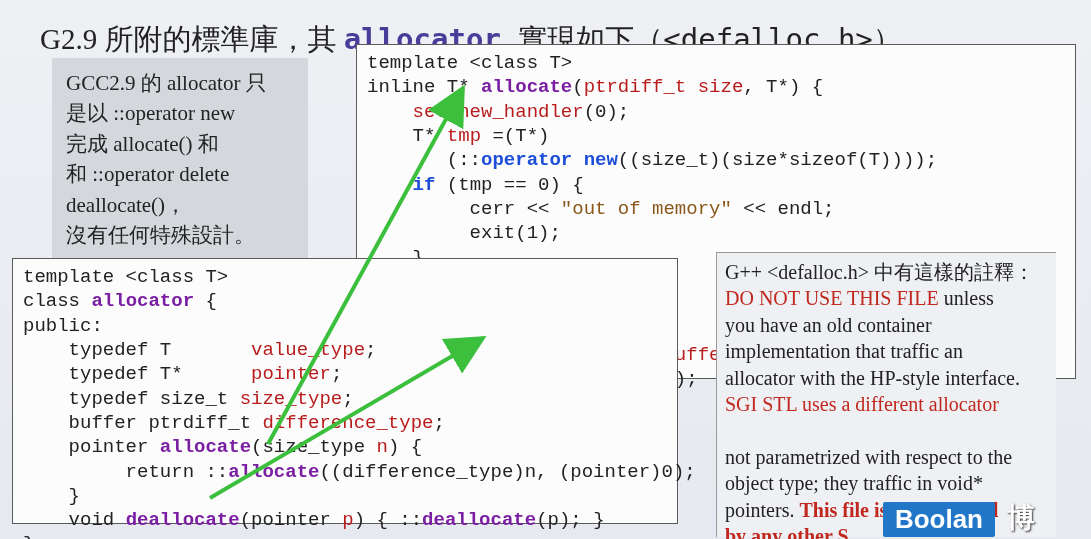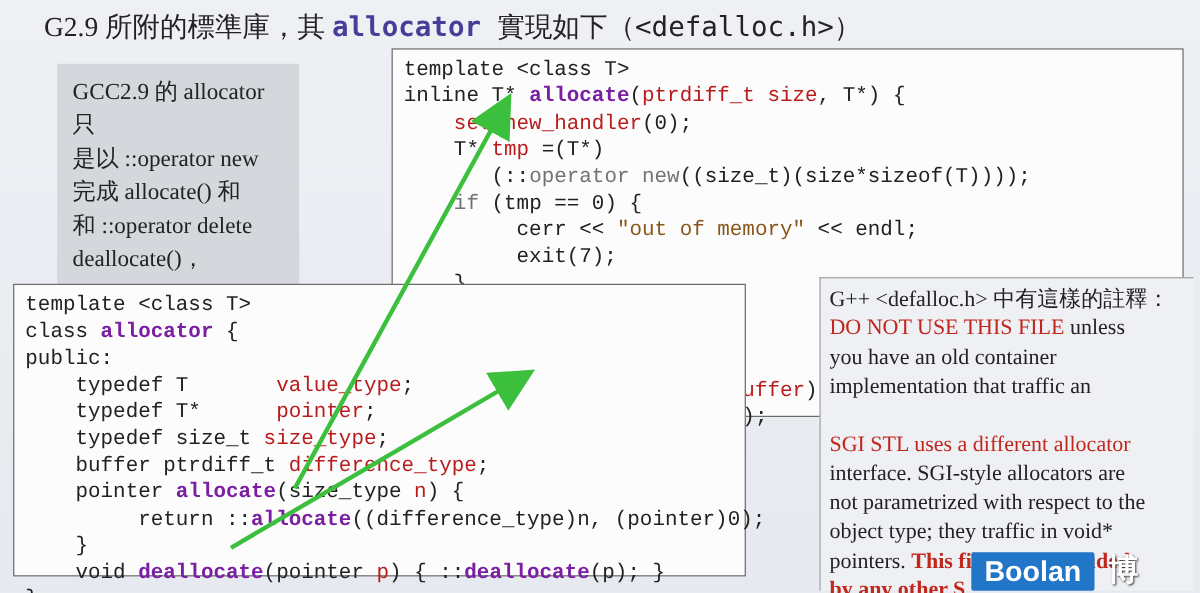--- a/index.html
+++ b/index.html
@@ -6,46 +6,46 @@
   body {
     margin: 0;
     width: 1091px;
     height: 539px;
     background: linear-gradient(180deg, #eef0f4 0%, #e6e9ef 100%);
     font-family: "Times New Roman", serif;
     position: relative;
     overflow: hidden;
   }
   .mono { font-family: Consolas, "Courier New", monospace; }
-  .title { position: absolute; left: 40px; top: 8px; font-size: 25px; color: #222; }
+  .title { position: absolute; left: 40px; top: 20px; font-size: 29px; color: #222; }
   .title .kw { color: #4a3d9a; font-weight: bold; font-family: Consolas, monospace; }
   .title .mono-inline { font-family: Consolas, monospace; }
 
   .greybox {
-    position: absolute; left: 52px; top: 58px; width: 220px;
+    position: absolute; left: 52px; top: 58px; width: 256px;
     background: #d4d7dc; padding: 10px 14px; font-size: 21px; color: #222;
     line-height: 1.45;
   }
 
   .codebox {
     position: absolute; background: #fcfcfd; border: 1px solid #5a5a5a;
     padding: 6px 10px; white-space: pre; font-size: 19px; line-height: 1.28;
     color: #222;
   }
   .codebox.mono { font-family: Consolas, "Courier New", monospace; }
-  .c-kw { color: #737373; font-weight: normal; }
+  .c-kw { color: #1d4ed8; font-weight: bold; }
   .c-fn { color: #7a1fa2; font-weight: bold; }
   .c-id { color: #b91c1c; }
   .c-str { color: #8a571a; }
 
   #box-top { left: 356px; top: 44px; width: 720px; height: 335px; }
   #box-bot { left: 12px; top: 258px; width: 666px; height: 266px; z-index: 1; }
 
   .rightnote {
-    position: absolute; left: 745px; top: 252px; width: 340px; height: 285px;
+    position: absolute; left: 716px; top: 252px; width: 340px; height: 285px;
     background: #eef0f4; border-top: 1px solid #999; border-left: 1px solid #999;
     padding: 6px 8px; font-size: 20px; color: #222; line-height: 1.32;
     font-family: "Times New Roman", serif; z-index: 3;
   }
   .rightnote .red { color: #c0271d; }
   .rightnote .bold { font-weight: bold; }
 
   .logo {
     position: absolute; right: 96px; bottom: 2px; z-index: 4;
     background: #2176c7; color: #fff; font-family: Arial, sans-serif;
@@ -65,30 +65,31 @@
 <div class="title">
   <span>G2.9 所附的標準庫，其 </span><span class="kw">allocator</span><span class="mono-inline"> 實現如下（&lt;defalloc.h&gt;）</span>
 </div>
 
 <div class="greybox">
   <div>GCC2.9 的 allocator 只</div>
   <div>是以 ::operator new</div>
   <div>完成 allocate() 和</div>
   <div>和 ::operator delete</div>
   <div>deallocate()，</div>
+  <div>沒有任何特殊設計。</div>
 </div>
 
 <div id="box-top" class="codebox mono"><span>template &lt;class T&gt;</span>
 <span>inline T* </span><span class="c-fn">allocate</span><span>(</span><span class="c-id">ptrdiff_t size</span><span>, T*) {</span>
 <span>    </span><span class="c-id">set_new_handler</span><span>(0);</span>
 <span>    T* </span><span class="c-id">tmp</span><span> =(T*)</span>
 <span>       (::</span><span class="c-kw">operator new</span><span>((size_t)(size*sizeof(T))));</span>
 <span>    </span><span class="c-kw">if</span><span> (tmp == 0) {</span>
 <span>         cerr &lt;&lt; </span><span class="c-str">"out of memory"</span><span> &lt;&lt; endl;</span>
-<span>         exit(7);</span>
+<span>         exit(1);</span>
 <span>    }</span>
 <span>    return tmp;</span>
 <span>}</span>
 <span>template &lt;class T&gt;</span>
 <span>inline void </span><span class="c-fn">deallocate</span><span>(T* </span><span class="c-id">buffer</span><span>)</span>
 <span>   ::</span><span class="c-kw">operator delete</span><span>(buffer);</span>
 <span>}</span></div>
 
 <div id="box-bot" class="codebox mono"><span>template &lt;class T&gt;</span>
 <span>class </span><span class="c-fn">allocator</span><span> {</span>
@@ -101,23 +102,23 @@
 <span>         return ::</span><span class="c-fn">allocate</span><span>((difference_type)n, (pointer)0);</span>
 <span>    }</span>
 <span>    void </span><span class="c-fn">deallocate</span><span>(pointer </span><span class="c-id">p</span><span>) { ::</span><span class="c-fn">deallocate</span><span>(p); }</span>
 <span>};</span></div>
 
 <div class="rightnote">
   <span>G++ &lt;defalloc.h&gt; 中有這樣的註釋：</span><br>
   <span class="red">DO NOT USE THIS FILE</span><span> unless</span><br>
   <span>you have an old container</span><br>
   <span>implementation that traffic an</span><br>
+  <span>allocator with the HP-style interface.</span><br>
+  <span class="red">SGI STL uses a different allocator</span><br>
   <br>
-  <span class="red">SGI STL uses a different allocator</span><br>
-  <span>interface.  SGI-style allocators are</span><br>
   <span>not parametrized with respect to the</span><br>
   <span>object type; they traffic in void*</span><br>
   <span>pointers.  </span><span class="red bold">This file is not included</span><br>
   <span class="red bold">by any other S</span>
 </div>
 
 <div class="logo">Boolan</div>
 <div class="logo-cn">博</div>
 
 <svg class="arrows">

